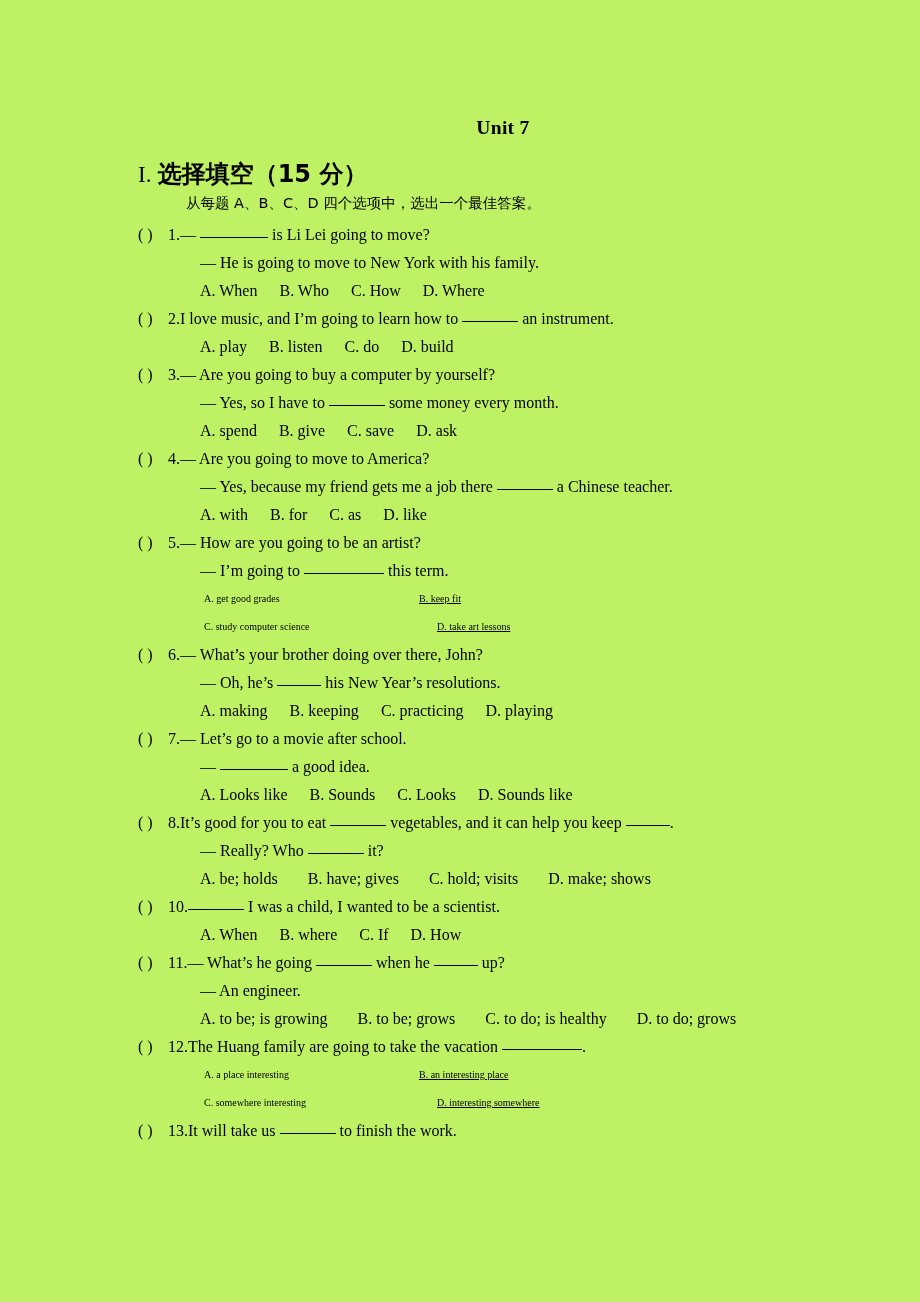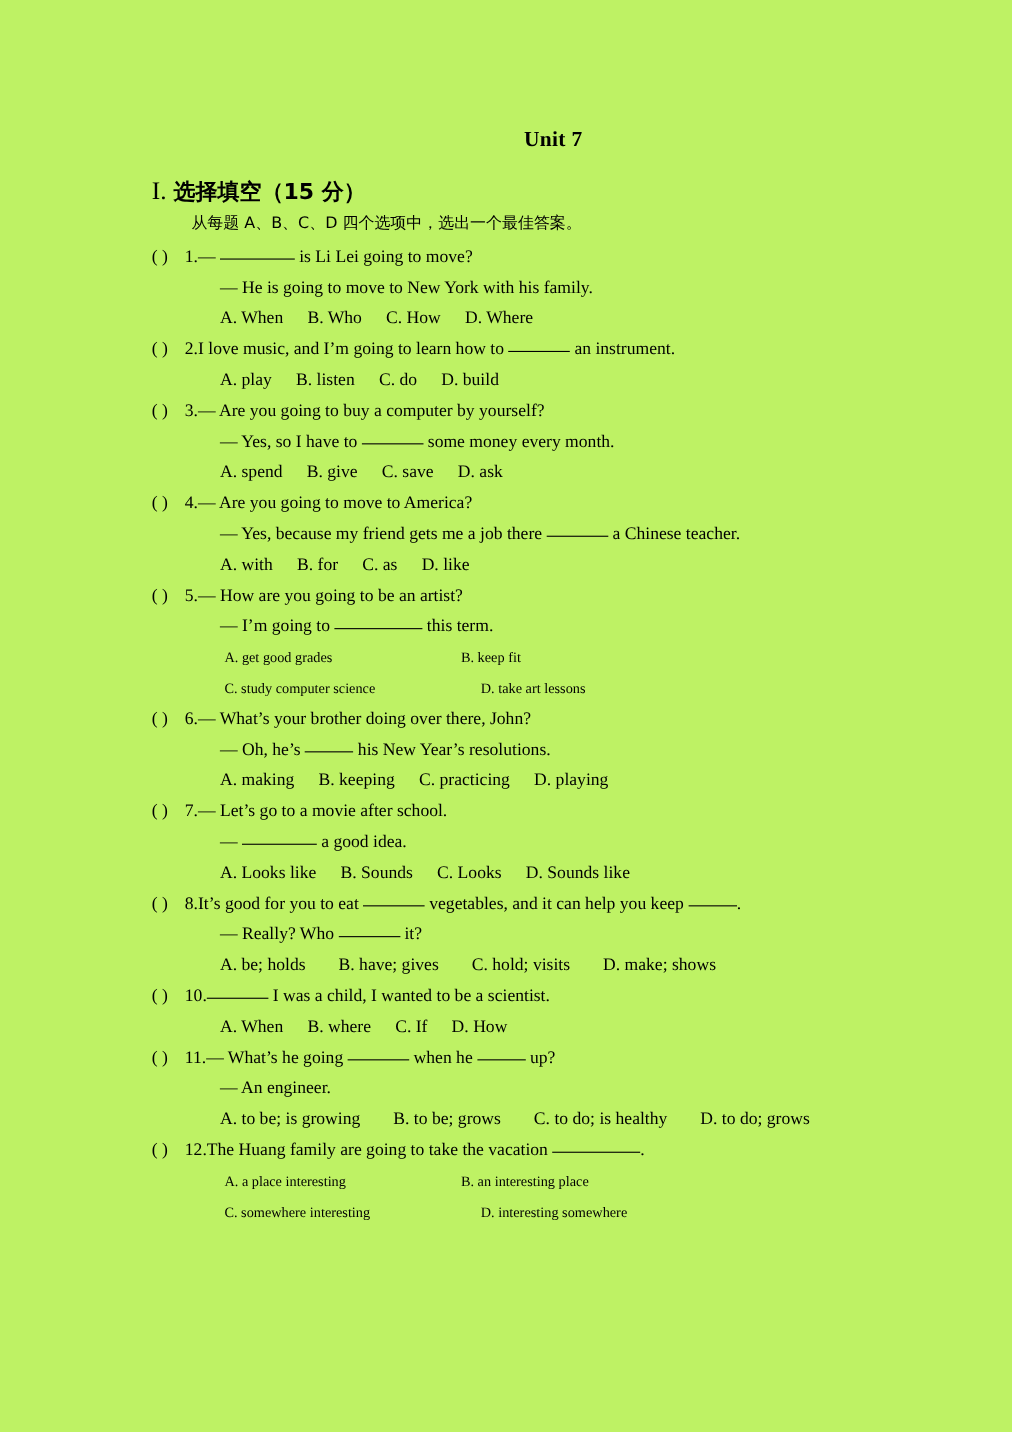--- a/index.html
+++ b/index.html
@@ -50,26 +50,26 @@
     white-space: nowrap;
   }
   .section-heading .roman {
     font-family: "Liberation Serif", "DejaVu Serif", serif;
     font-weight: normal;
     font-size: 23px;
   }
   .section-heading .cn {
     font-family: "DejaVu Sans", "Liberation Sans", sans-serif;
     font-weight: bold;
-    font-size: 20px;
+    font-size: 24px;
   }
 
   
   .instruction {
-    margin: 8px 0 0 36px;
+    margin: 8px 0 0 48px;
     font-size: 14.5px;
     line-height: 1.2;
     font-family: "DejaVu Sans", "Liberation Sans", sans-serif;
     white-space: nowrap;
   }
 
   
   .qlist {
     margin-top: 8px;
   }
@@ -106,24 +106,25 @@
     height: 0;
   }
   .b4 { width: 44px; }
   .b5 { width: 56px; }
   .b6 { width: 68px; }
   .b7 { width: 80px; }
 
   
   .opt-2col {
     display: block;
-    font-size: 13px;
+    font-size: 10px;
     line-height: 28px;
     white-space: nowrap;
     padding-left: 66px;
+    text-decoration: underline;
   }
   .opt-2col .col-a {
     display: inline-block;
     width: 215px;
   }
   .opt-2col .col-a.wide {
     width: 233px;
   }
   .gap-md { display: inline-block; width: 22px; }
   .gap-lg { display: inline-block; width: 30px; }
@@ -193,16 +194,19 @@
         <div class="question">
           <div class="qline"><span class="marker">(    )</span><span class="qnum"> 11. </span>— What’s he going <span class="blank b5"></span> when he <span class="blank b4"></span> up?</div>
           <div class="qline cont"><span>— An engineer.</span></div>
           <div class="qline opts"><span>A. to be; is growing</span><span class="gap-lg"></span><span>B. to be; grows</span><span class="gap-lg"></span><span>C. to do; is healthy</span><span class="gap-lg"></span><span>D. to do; grows</span></div>
         </div>
         <div class="question">
           <div class="qline"><span class="marker">(    )</span><span class="qnum"> 12. </span>The Huang family are going to take the vacation <span class="blank b7"></span>.</div>
           <div class="opt-2col"><span class="col-a">A. a place interesting</span><span>B. an interesting place</span></div>
           <div class="opt-2col"><span class="col-a wide">C. somewhere interesting</span><span>D. interesting somewhere</span></div>
         </div>
+        <div class="question">
+          <div class="qline"><span class="marker">(    )</span><span class="qnum"> 13. </span>It will take us <span class="blank b5"></span> to finish the work.</div>
+        </div>
       </div>
 
   </div>
 </div>
 
 </body></html>

